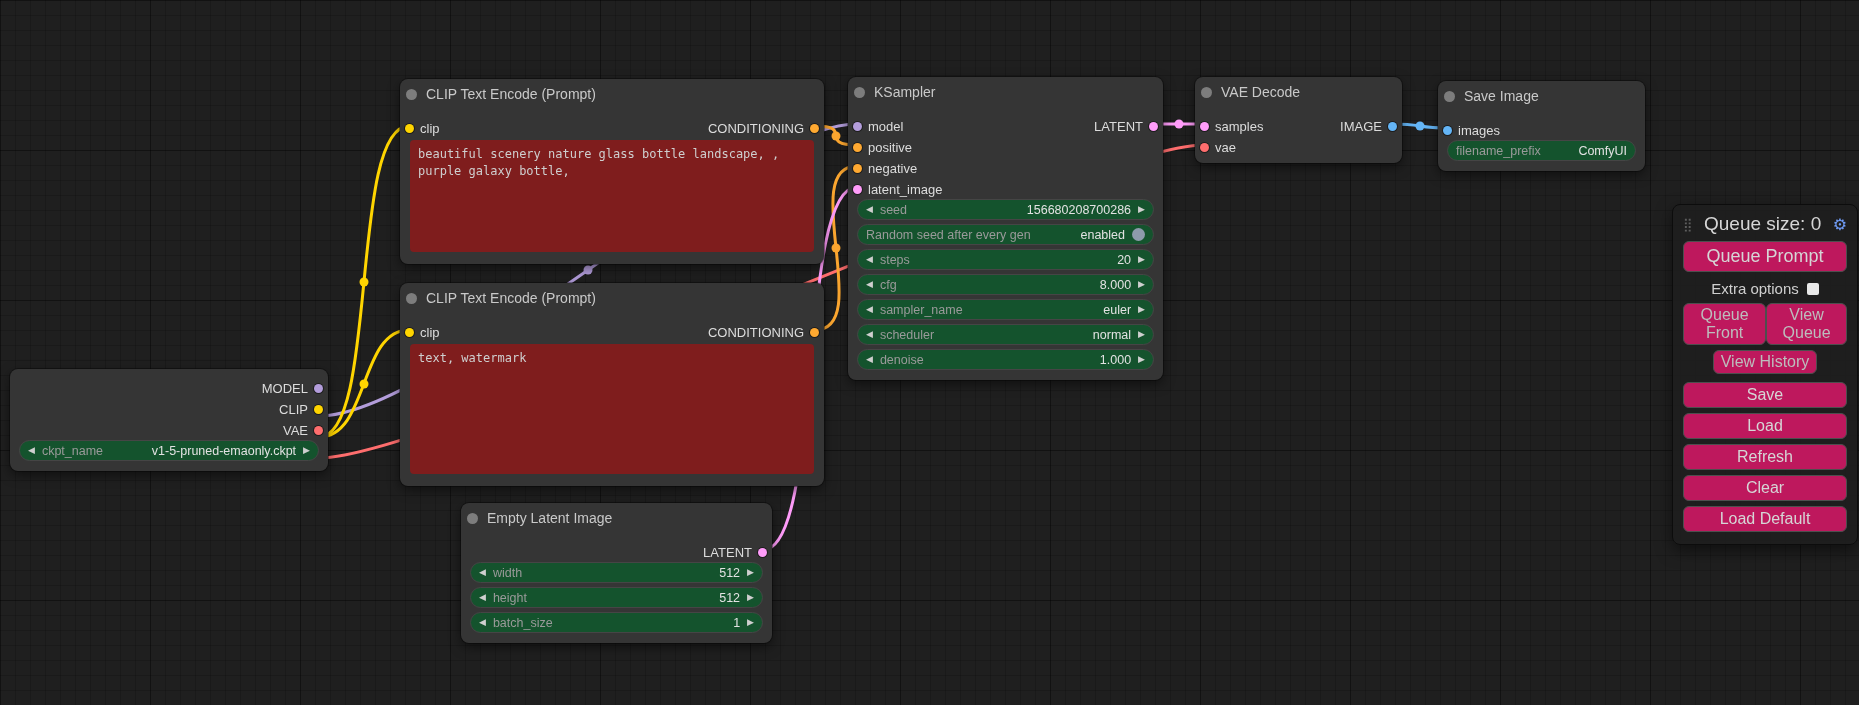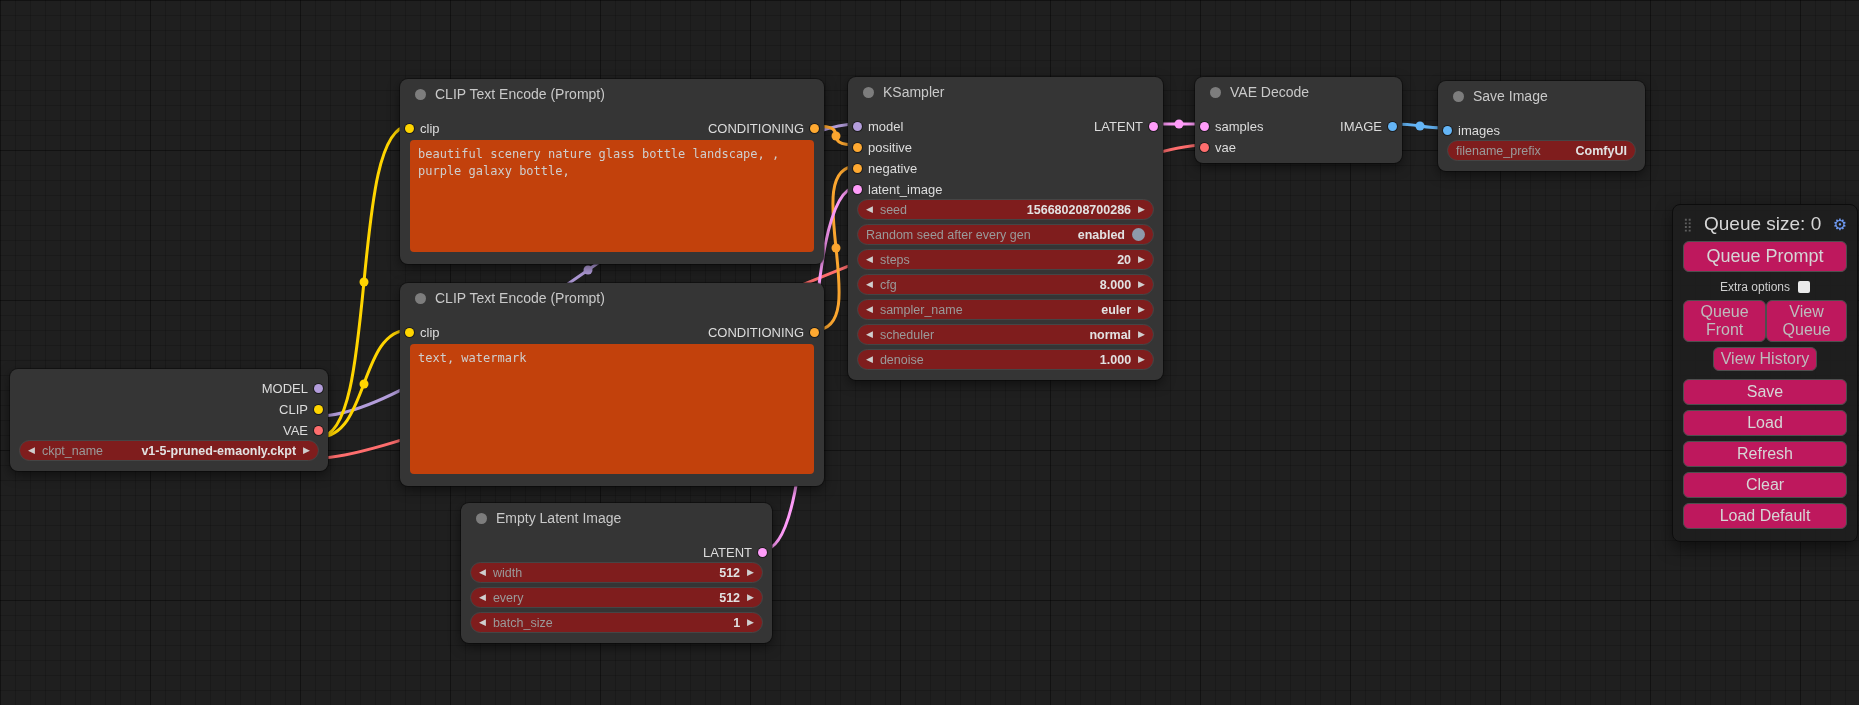--- a/index.html
+++ b/index.html
@@ -16,55 +16,55 @@
     font-family:"Liberation Sans", sans-serif;
     color:#ccc;
   }
   #wires { position:absolute; left:0; top:0; z-index:1; pointer-events:none; }
 
   .node {
     position:absolute; z-index:2; background:#353535; border-radius:8px;
     box-shadow:0 0 0 1px rgba(0,0,0,0.35), 0 4px 12px rgba(0,0,0,0.5);
     display:flex; flex-direction:column; padding-bottom:8px;
   }
-  .ntitle { height:30px; flex:none; display:flex; align-items:center; gap:9px; padding:0 15px;
+  .ntitle { height:30px; flex:none; display:flex; align-items:center; gap:9px; padding:0 6px;
             font-size:14px; color:#c9c9c9; }
   .tdot { width:11px; height:11px; border-radius:50%; background:#7d7d7d; flex:none; }
   .slots { flex:none; padding-top:6px; }
   .srow { display:flex; justify-content:space-between; align-items:flex-end; height:21px; padding:0 5px; }
   .srow.end { justify-content:flex-end; }
   .slot { display:flex; align-items:center; gap:6px; font-size:13px; color:#dcdcdc; }
   .dot { width:9px; height:9px; border-radius:50%; flex:none; box-shadow:0 0 0 1px rgba(0,0,0,0.45); }
   .c-model { background:#B39DDB; } .c-clip { background:#FFD500; } .c-vae { background:#FF6E6E; }
   .c-cond { background:#FFA931; } .c-latent { background:#FF9CF9; } .c-image { background:#64B5F6; }
 
-  .widget { flex:none; display:flex; align-items:center; height:21px; background:#7f1d1d; border:1px solid #454545;
+  .widget { flex:none; display:flex; align-items:center; height:21px; background:#14532d; border:1px solid #454545;
             border-radius:11px; margin:2px 9px; padding:0 8px; font-size:12.5px; gap:7px; cursor:pointer; }
   .widget .wlabel { color:#9a9a9a; white-space:nowrap; }
-  .widget .wvalue { margin-left:auto; color:#e2e2e2; white-space:nowrap;font-weight:bold; }
+  .widget .wvalue { margin-left:auto; color:#e2e2e2; white-space:nowrap; }
   .widget .arrow { color:#cfcfcf; font-size:9px; line-height:1; }
   .toggle-dot { width:13px; height:13px; border-radius:50%; background:#8d9aab; flex:none; }
 
-  .prompt { flex:1; margin:4px 10px 4px; background:#c2410c; border-radius:4px; padding:6px 8px;
+  .prompt { flex:1; margin:4px 10px 4px; background:#7f1d1d; border-radius:4px; padding:6px 8px;
             font-family:"DejaVu Sans Mono", monospace; font-size:12px; line-height:1.4; color:#cfcfcf;
             white-space:pre-wrap; overflow:hidden; cursor:text; }
 
   #menu { position:absolute; left:1672px; top:204px; width:186px; z-index:3;
           background:rgba(30,30,30,0.97); border:1px solid #0c0c0c; border-radius:8px;
           box-shadow:0 6px 16px rgba(0,0,0,0.5); padding:6px 10px 12px; }
   .menu-header { display:flex; align-items:center; height:26px; }
   .drag { color:#5d5d5d; font-size:13px; cursor:move; }
   .qsize { flex:1; text-align:center; font-size:19px; color:#d6d6d6; }
   .gear { color:#6f9bf5; font-size:16px; cursor:pointer; }
   .btn { display:block; width:100%; background:#be185d; border:1px solid #4e4e4e; border-radius:6px;
          color:#d6d6d6; text-align:center; font-family:inherit; cursor:pointer; }
   .btn.big   { font-size:18px; padding:4px 0; margin:4px 0 8px; }
   .btn.med   { font-size:16px; padding:3px 0; margin:5px 0 0; }
   .btn.small { font-size:16px; padding:2px 7px; border-radius:6px; width:auto; display:inline-block; color:#bdbdbd; }
-  .extra { display:flex; align-items:center; justify-content:center; gap:8px; font-size:12px;
+  .extra { display:flex; align-items:center; justify-content:center; gap:8px; font-size:15px;
            color:#cfcfcf; margin:2px 0 6px; }
   .checkbox { width:12px; height:12px; background:#e9e9e9; border-radius:2px; cursor:pointer; }
   .small-row { display:flex; justify-content:space-between; margin-bottom:5px; }
   .center-row { text-align:center; margin-bottom:8px; }
 </style>
 </head>
 <body>
 
 <div id="canvas">
 
@@ -176,21 +176,21 @@
       </div>
     </div>
     <div class="widget">
       <span class="arrow">◀</span>
       <span class="wlabel">width</span>
       <span class="wvalue">512</span>
       <span class="arrow">▶</span>
     </div>
     <div class="widget">
       <span class="arrow">◀</span>
-      <span class="wlabel">every</span>
+      <span class="wlabel">height</span>
       <span class="wvalue">512</span>
       <span class="arrow">▶</span>
     </div>
     <div class="widget">
       <span class="arrow">◀</span>
       <span class="wlabel">batch_size</span>
       <span class="wvalue">1</span>
       <span class="arrow">▶</span>
     </div>
   </div>

